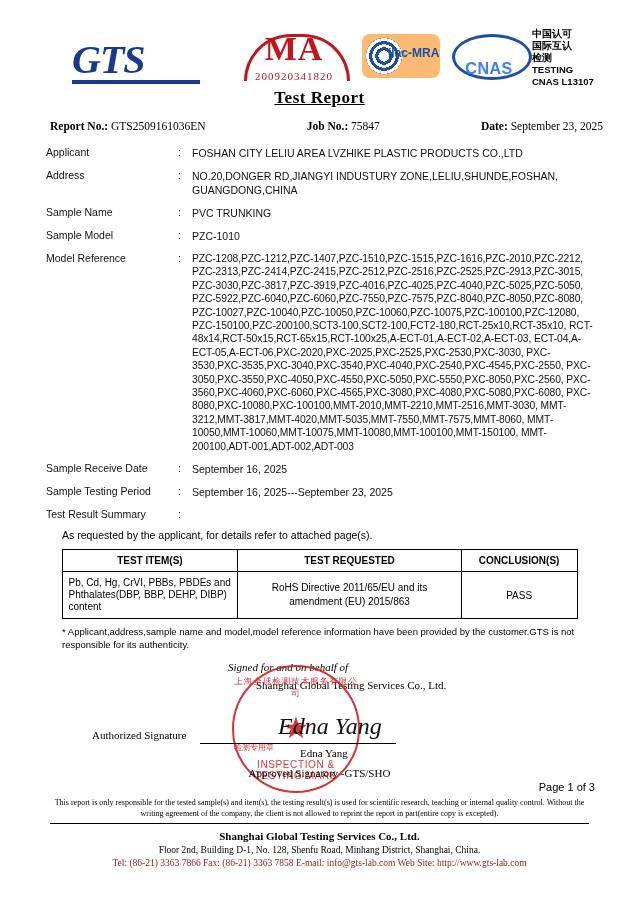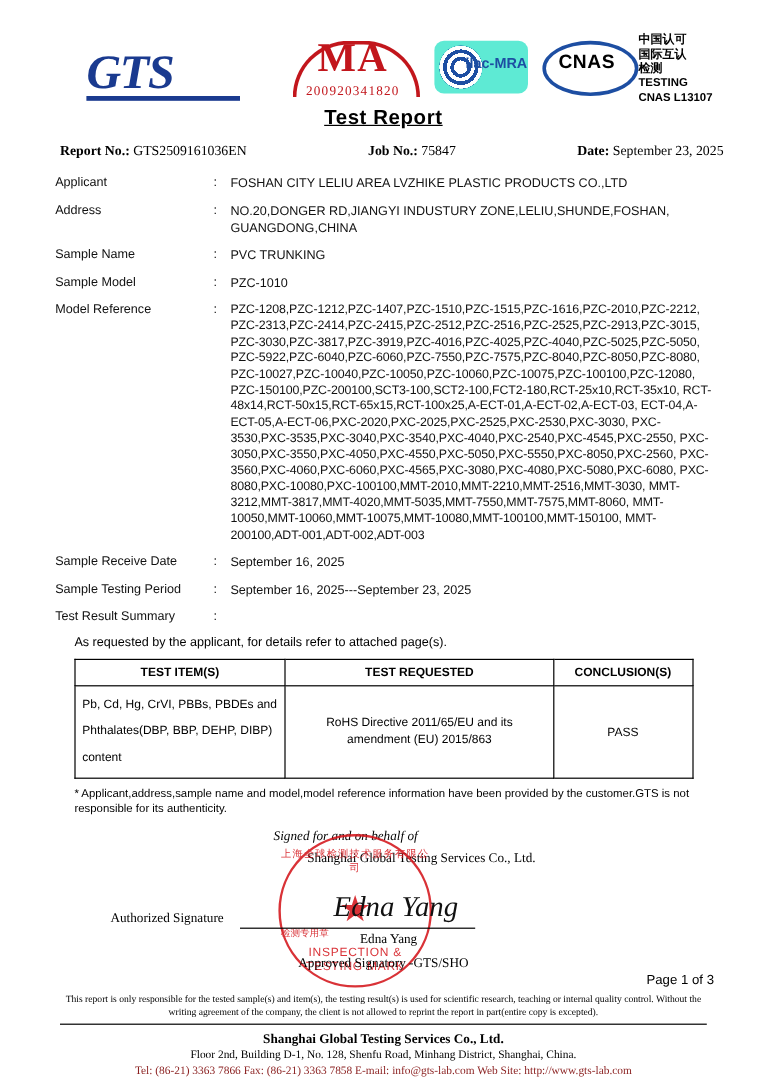--- a/index.html
+++ b/index.html
@@ -87,21 +87,21 @@
     margin-top: 2px;
   }
 
   .ilac-block {
     position: absolute;
     left: 338px;
     top: 20px;
     width: 78px;
     height: 44px;
     border-radius: 8px;
-    background: #5eead4;
+    background: #fdba74;
     overflow: hidden;
   }
   .ilac-circle {
     position: absolute;
     left: 4px;
     top: 4px;
     width: 36px;
     height: 36px;
     border-radius: 50%;
     background: radial-gradient(circle at 50% 50%, #ffffff 0 22%, #1d4ea2 22% 34%, #ffffff 34% 46%, #1d4ea2 46% 58%, #ffffff 58% 70%, #1d4ea2 70% 82%, #ffffff 82% 100%);
@@ -128,45 +128,45 @@
     position: absolute;
     left: 0px;
     top: 6px;
     width: 74px;
     height: 40px;
     border: 3px solid #1d4ea2;
     border-radius: 50%;
   }
   .cnas-text {
     position: relative;
-    top: 16px;
+    top: 32px;
     font-family: "Liberation Sans", sans-serif;
     font-size: 16px;
     font-weight: bold;
-    color: #000000;
+    color: #3b82f6;
     letter-spacing: 0.5px;
   }
 
   .cnas-right {
     position: absolute;
     left: 508px;
     top: 14px;
     width: 92px;
     font-size: 9px;
     line-height: 12px;
     color: #000;
     font-family: "Liberation Sans", sans-serif;
   }
   .cnas-right .cn { font-size: 10px; font-weight: bold; }
   .cnas-right .en { font-weight: bold; font-size: 9.5px; }
 
   
   .doc-title {
     text-align: center;
-    font-family: Liberation Sans, sans-serif;
+    font-family: Liberation Serif, serif;
     font-size: 17px;
     font-weight: bold;
     text-decoration: underline;
     margin-top: 2px;
     letter-spacing: 0.5px;
   }
 
   
   .ref-line {
     margin: 12px 22px 12px 36px;
@@ -224,21 +224,21 @@
     vertical-align: middle;
   }
   table.results th {
     text-align: center;
     font-weight: bold;
     font-size: 10px;
   }
   .col-item { width: 176px; }
   .col-req { width: 232px; text-align: center; }
   .col-conc { width: 106px; text-align: center; }
-  td.item-cell { text-align: left; line-height: 22px; }
+  td.item-cell { text-align: left; line-height: 12px; }
   td.req-cell { text-align: center; line-height: 14px; }
   td.conc-cell { text-align: center; font-weight: normal; }
 
   .disclaimer {
     margin: 6px 26px 0 48px;
     font-size: 9.5px;
     line-height: 13px;
   }
 
   

